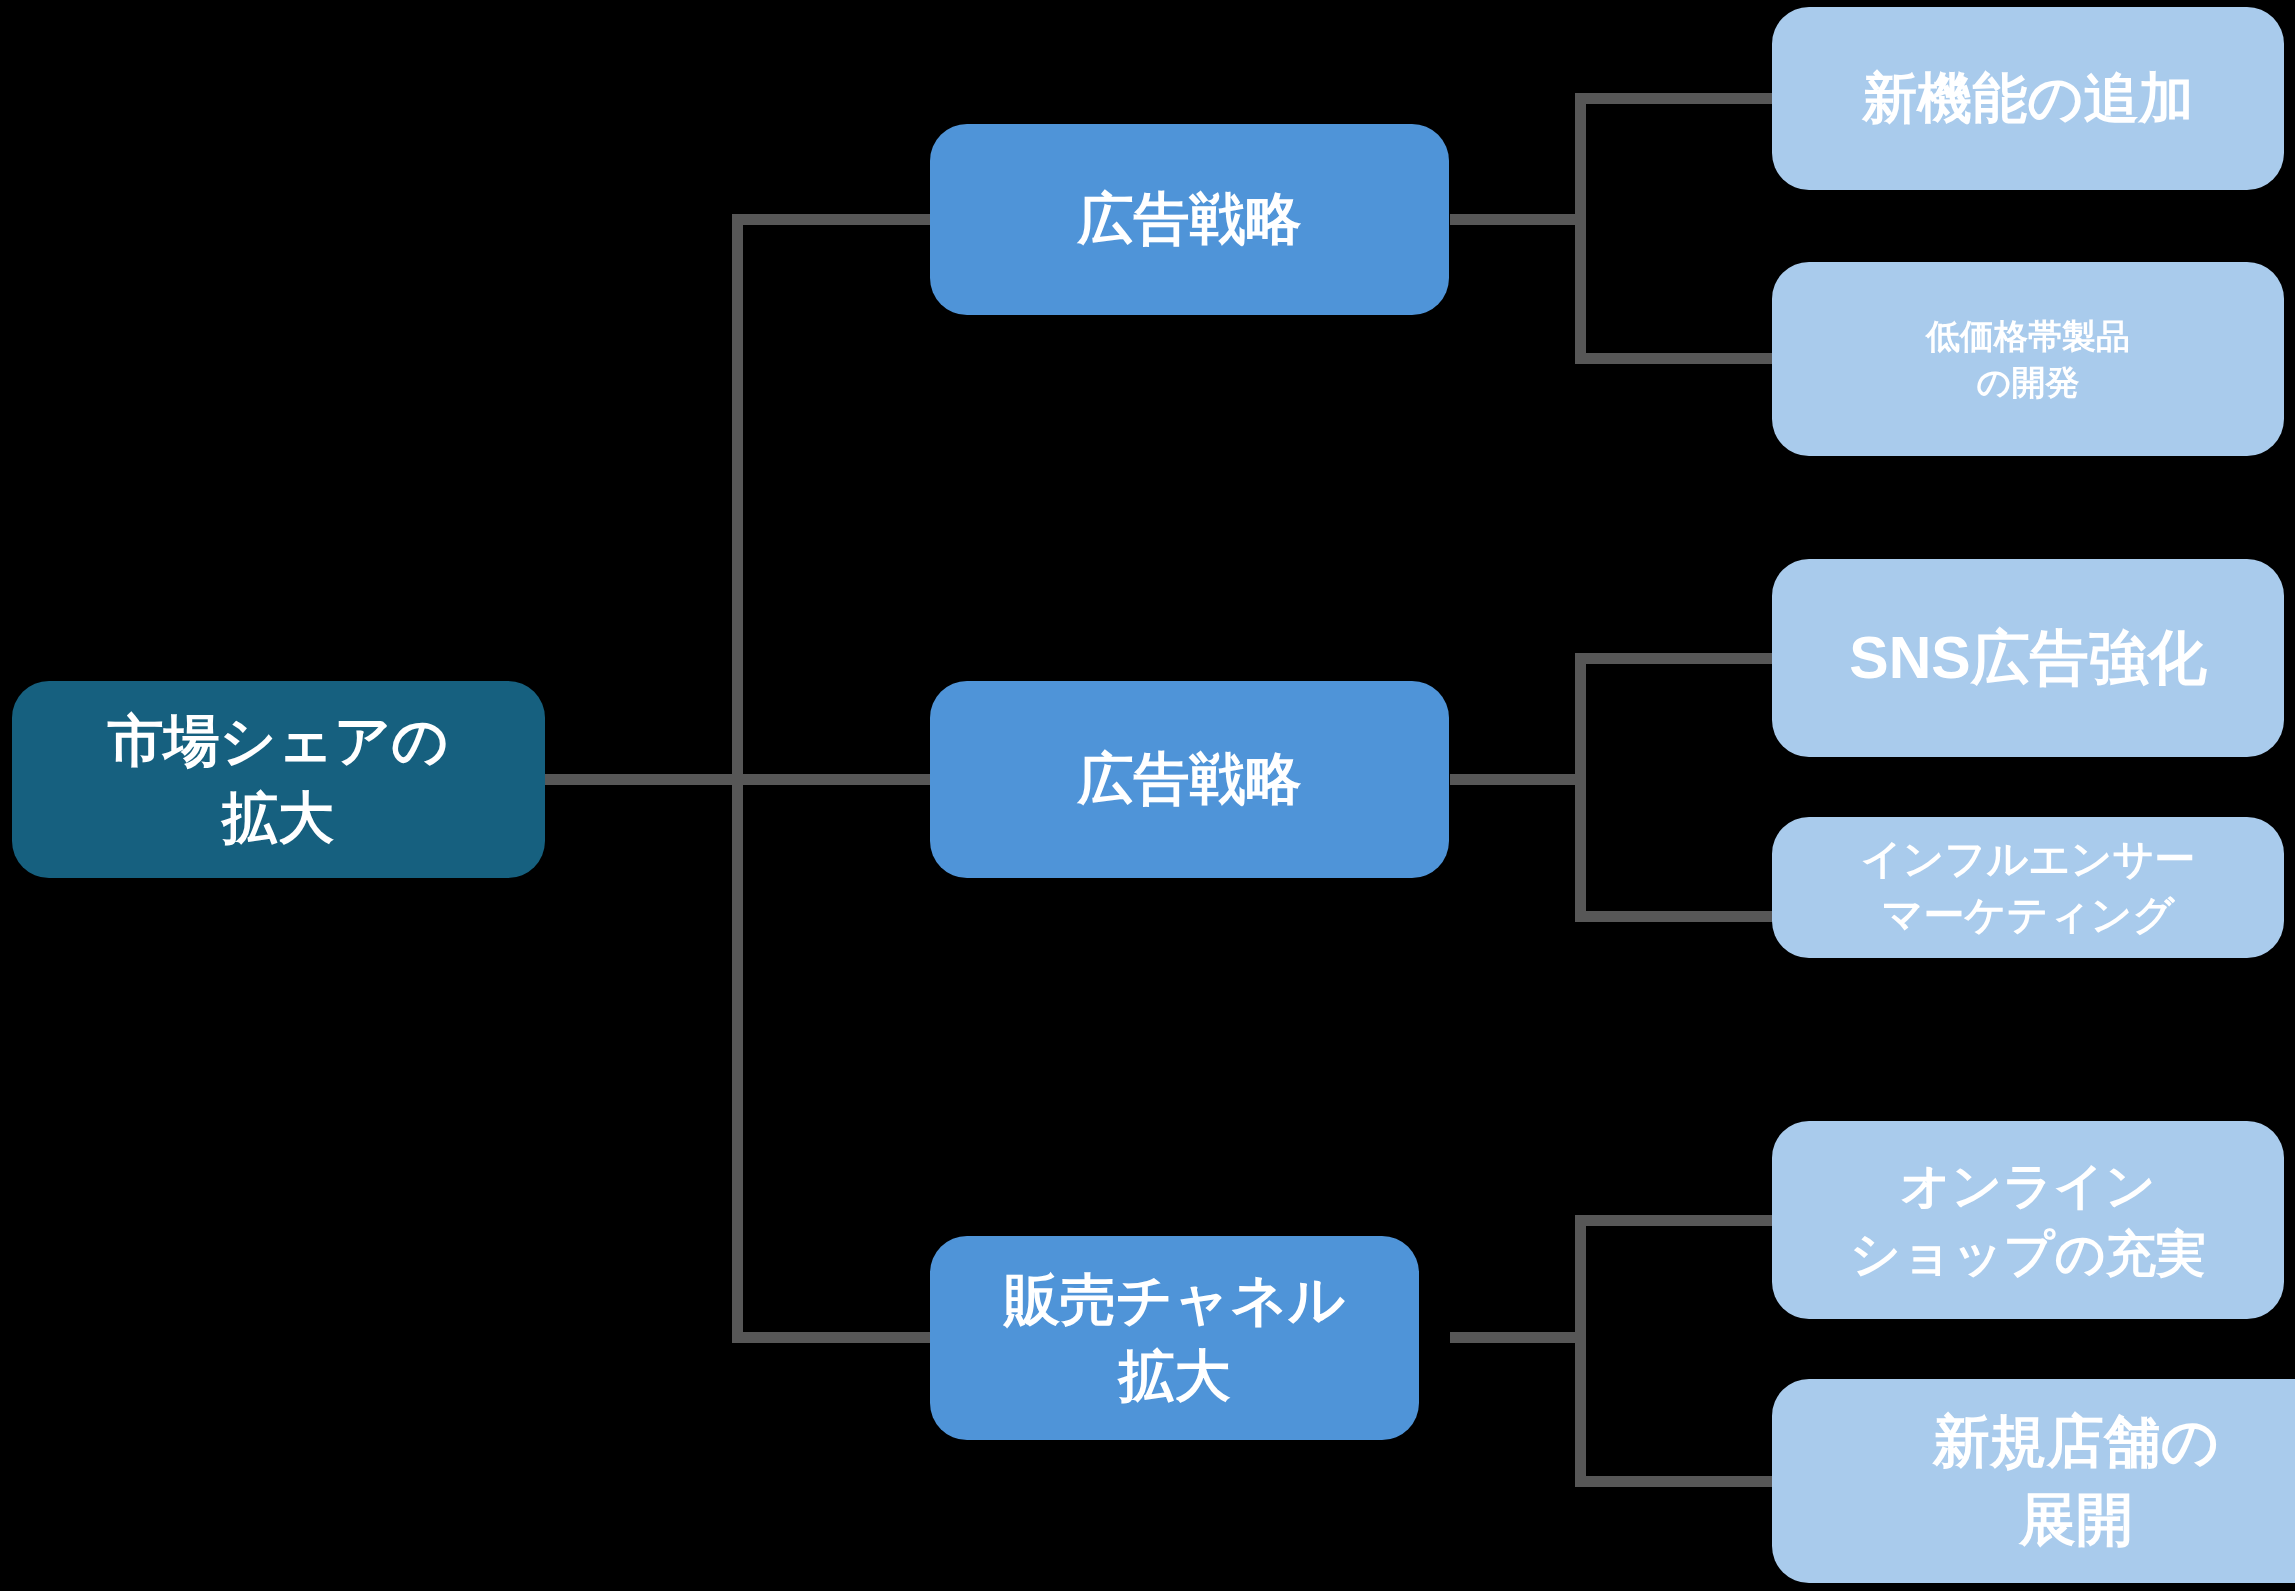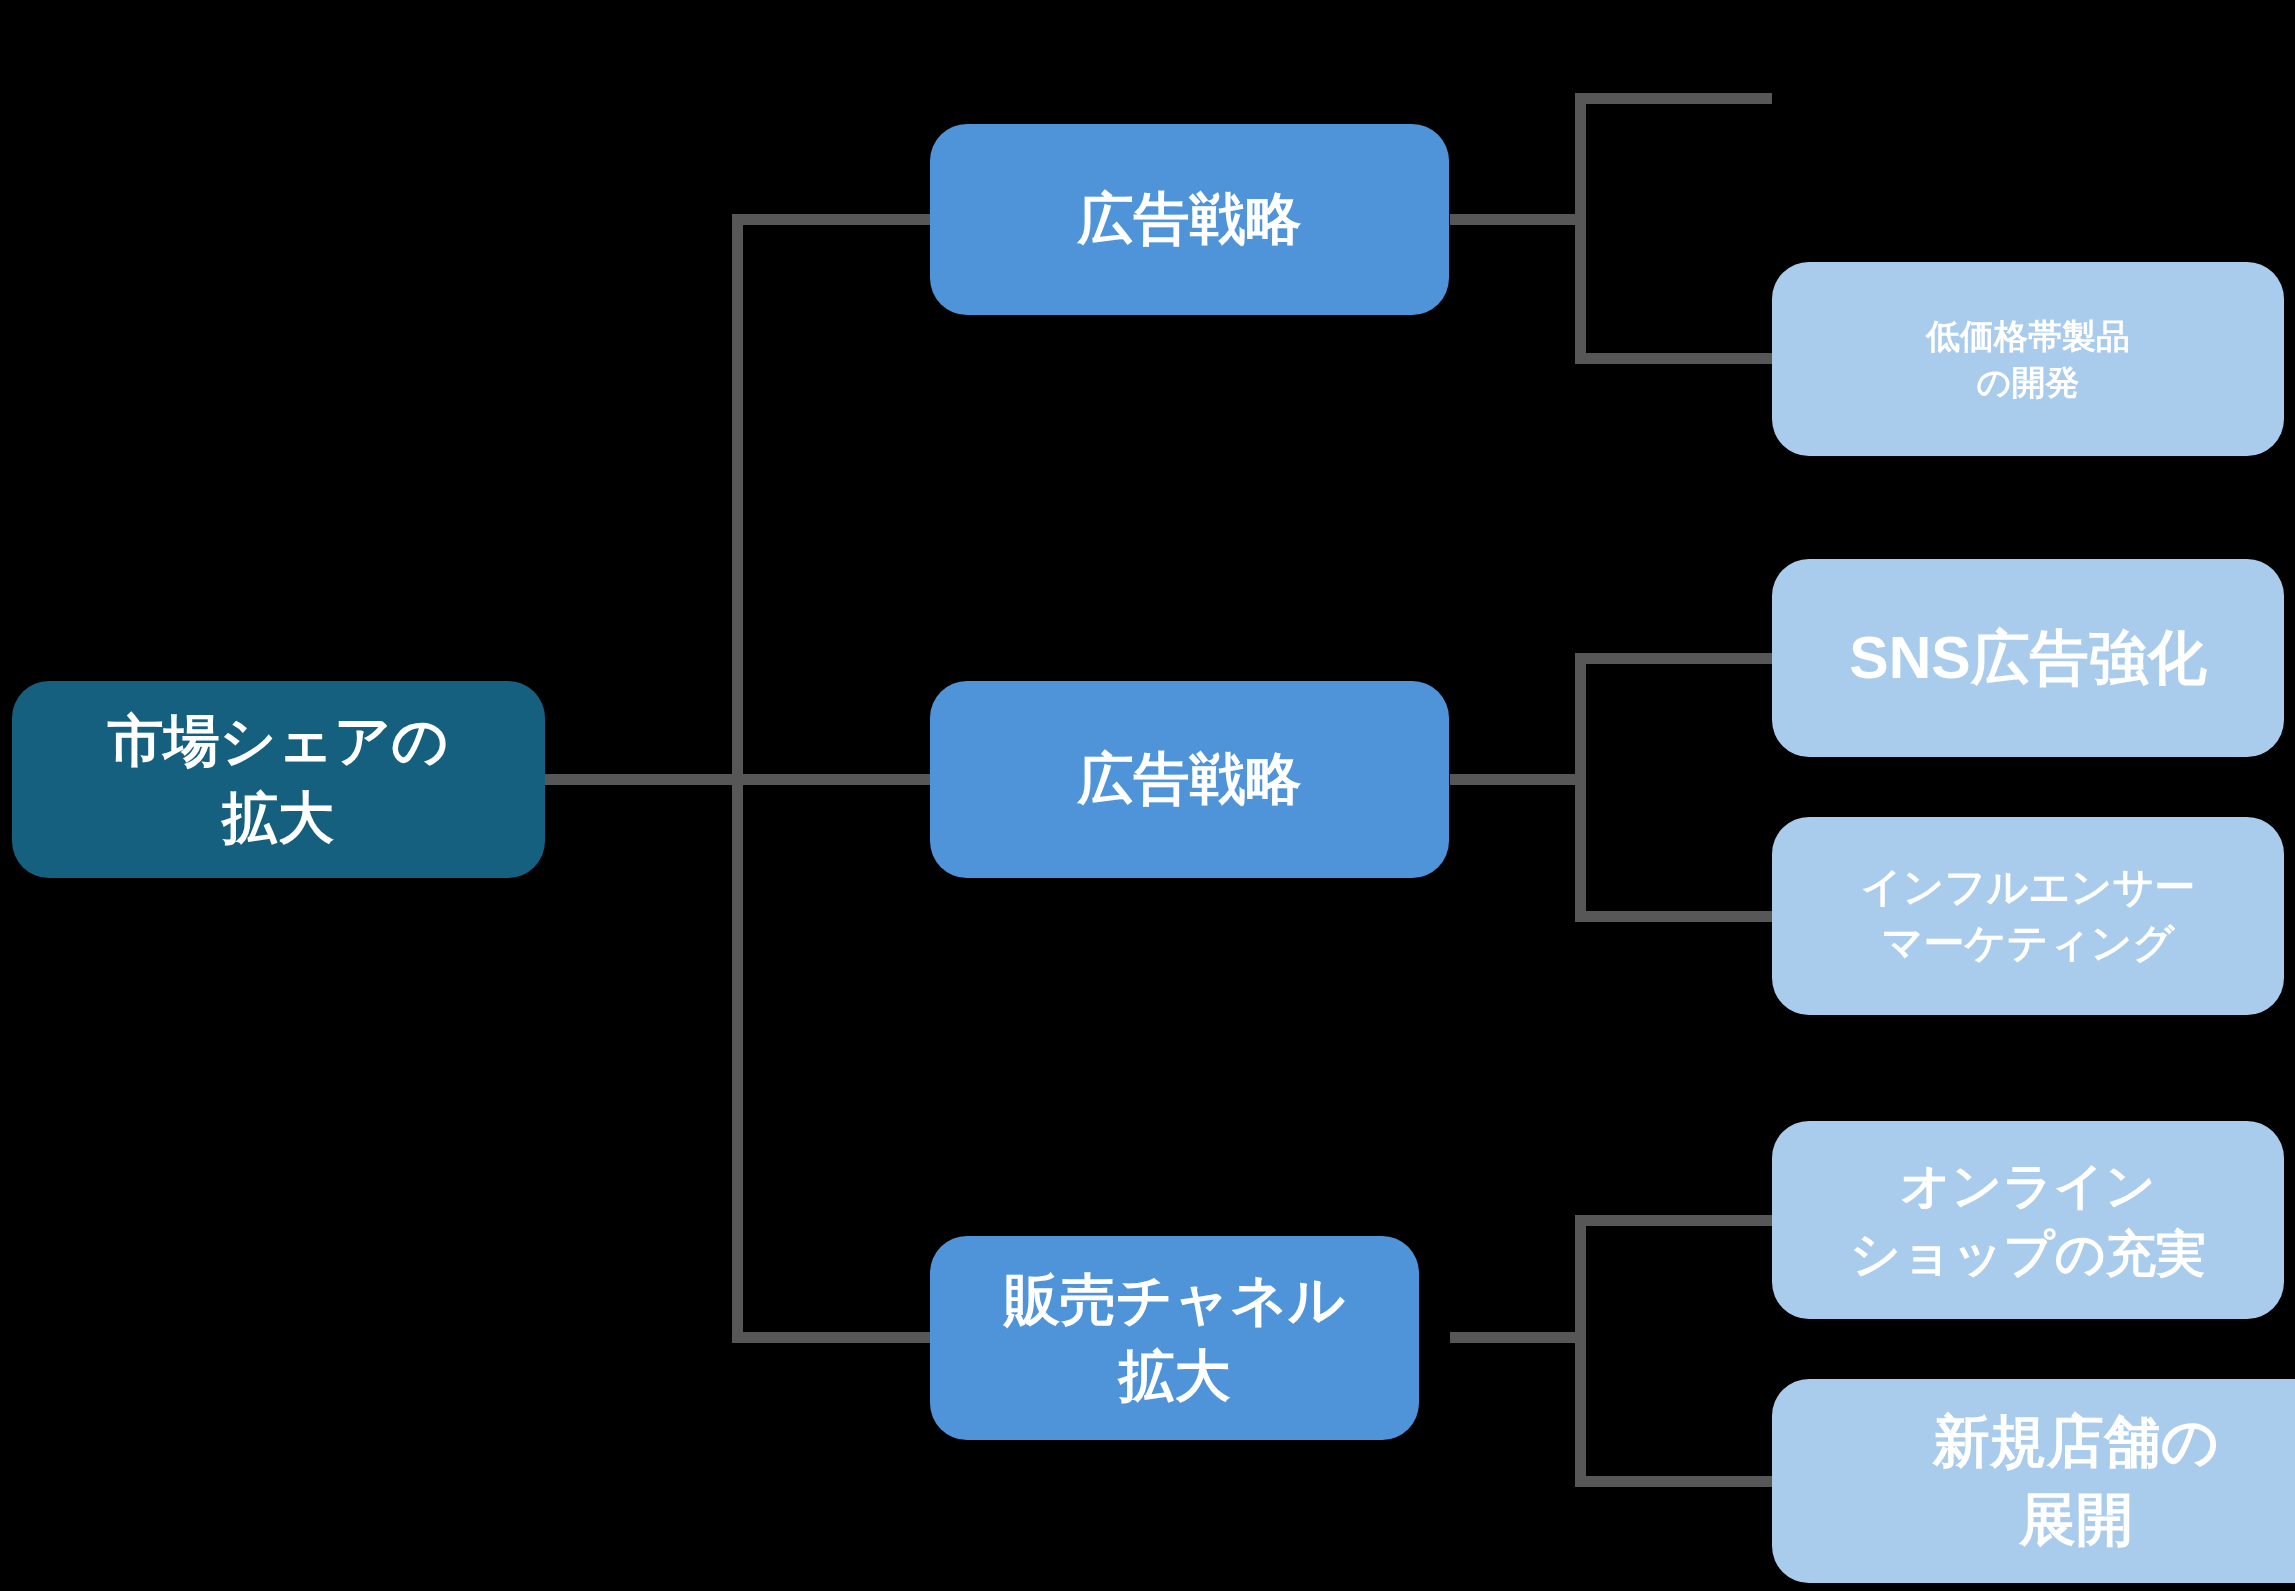--- a/index.html
+++ b/index.html
@@ -85,35 +85,40 @@
     </div>
   </div>
 
   <div class="node branch" style="left:930px; top:1236px; width:489px; height:204px">
     <div>
       <span class="line">販売チャネル</span>
       <span class="line">拡大</span>
     </div>
   </div>
 
+  <div class="node leaf leaf-1" style="left:1772px; top:7px; width:512px; height:183px">
+    <div>
+      <span class="line">新機能の追加</span>
+    </div>
+  </div>
 
   <div class="node leaf leaf-2" style="left:1772px; top:262px; width:512px; height:194px">
     <div>
       <span class="line">低価格帯製品</span>
       <span class="line">の開発</span>
     </div>
   </div>
 
   <div class="node leaf leaf-3" style="left:1772px; top:559px; width:512px; height:198px">
     <div>
       <span class="line">SNS広告強化</span>
     </div>
   </div>
 
-  <div class="node leaf leaf-4" style="left:1772px; top:817px; width:512px; height:198px">
+  <div class="node leaf leaf-4" style="left:1772px; top:817px; width:512px; height:141px">
     <div>
       <span class="line">インフルエンサー</span>
       <span class="line">マーケティング</span>
     </div>
   </div>
 
   <div class="node leaf leaf-5" style="left:1772px; top:1121px; width:512px; height:198px">
     <div>
       <span class="line">オンライン</span>
       <span class="line">ショップの充実</span>

